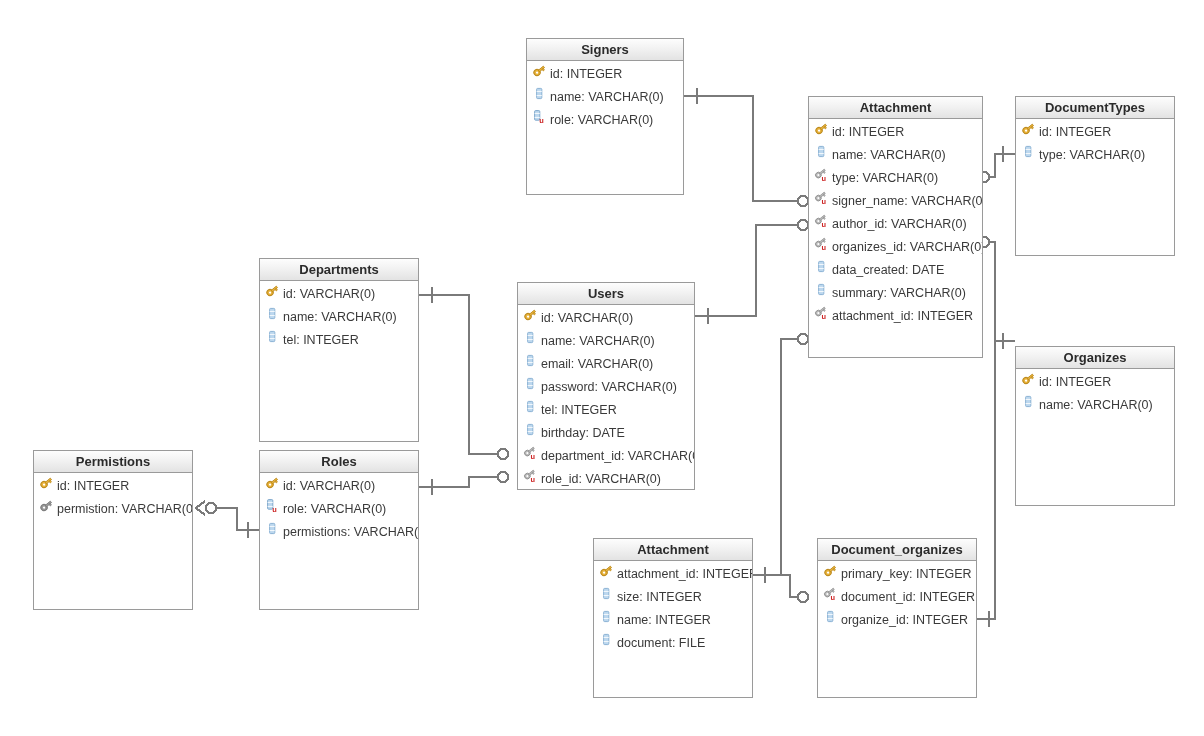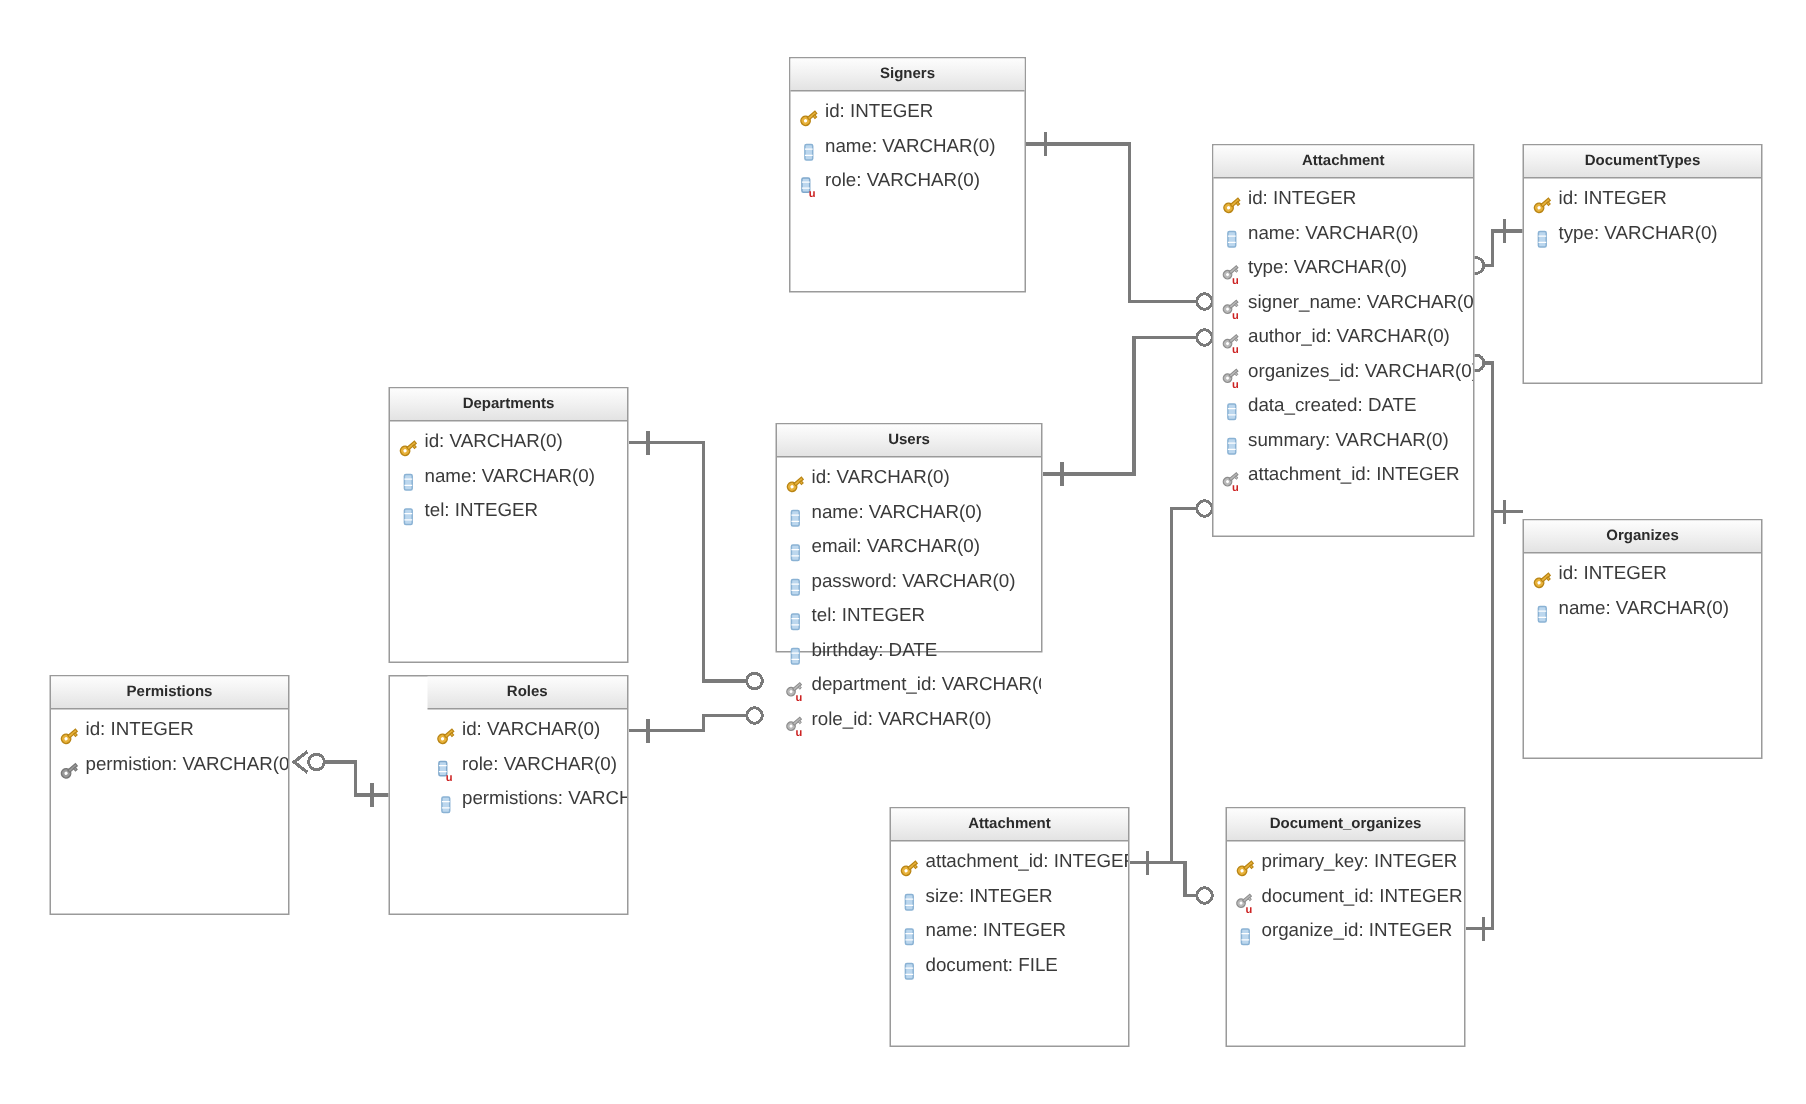--- a/index.html
+++ b/index.html
@@ -13,39 +13,39 @@
   .entity{
     position:absolute;
     background:#ffffff;
     border:1px solid #9a9a9a;
     box-sizing:border-box;
     z-index:2;
   }
   .entity-header{
     height:22px;line-height:22px;
     text-align:center;
-    font-size:10px;
+    font-size:13px;
     font-weight:bold;
     color:#2b2b2b;
     background:linear-gradient(to bottom,#fdfdfd 0%,#f2f2f2 45%,#e3e3e3 100%);
     border-bottom:1px solid #9a9a9a;
     box-sizing:border-box;
     white-space:nowrap;
     overflow:hidden;
   }
   .entity-body{padding:2px 0 0 0;}
   .attr{
     height:23px;
     line-height:23px;
     font-size:12.5px;
     color:#3a3a3a;
     white-space:nowrap;
     padding-left:5px;
     display:flex;
-    align-items:flex-end;
+    align-items:flex-start;
     box-sizing:border-box;
   }
   .attr .ico{
     width:15px;height:15px;
     margin-right:3px;
     flex:0 0 15px;
     position:relative;
     display:inline-block;
   }
   .attr .label{overflow:hidden;text-overflow:clip;}
@@ -326,21 +326,21 @@
         <div class="attr">
           <span class="ico"><svg width="15" height="15" viewBox="0 0 15 15">
               <rect x="4.6" y="2.4" width="5.2" height="10.2" rx="1" fill="#bcd7ee" stroke="#8ab2d4" stroke-width="1"></rect>
               <line x1="4.6" y1="5.4" x2="9.8" y2="5.4" stroke="#ffffff" stroke-width="0.9"></line>
               <line x1="4.6" y1="9.6" x2="9.8" y2="9.6" stroke="#ffffff" stroke-width="0.9"></line>
             </svg></span>
           <span class="label">tel: INTEGER</span>
         </div>
       </div>
     </div>
-    <div class="entity" style="left: 517px; top: 282px; width: 178px; height: 153px;">
+    <div class="entity" style="left: 517px; top: 282px; width: 178px; height: 208px;">
       <div class="entity-header">Users</div>
       <div class="entity-body">
         <div class="attr">
           <span class="ico"><svg width="15" height="15" viewBox="0 0 15 15">
               <g transform="rotate(-40 7.5 7.5)">
                 <circle cx="4.3" cy="7.5" r="3.1" fill="#e8b23a" stroke="#b98515" stroke-width="1"></circle>
                 <circle cx="4.3" cy="7.5" r="1.1" fill="#ffffff"></circle>
                 <rect x="6.6" y="6.6" width="6.6" height="1.9" fill="#e8b23a" stroke="#b98515" stroke-width="0.8"></rect>
                 <rect x="10.1" y="8.3" width="1.5" height="2.0" fill="#e8b23a" stroke="#b98515" stroke-width="0.7"></rect>
               </g>
@@ -433,21 +433,21 @@
                 <circle cx="4.3" cy="7.5" r="3.1" fill="#9a9a9a" stroke="#777777" stroke-width="1"></circle>
                 <circle cx="4.3" cy="7.5" r="1.1" fill="#ffffff"></circle>
                 <rect x="6.6" y="6.6" width="6.6" height="1.9" fill="#9a9a9a" stroke="#777777" stroke-width="0.8"></rect>
                 <rect x="10.1" y="8.3" width="1.5" height="2.0" fill="#9a9a9a" stroke="#777777" stroke-width="0.7"></rect>
               </g>
             </svg></span>
           <span class="label">permistion: VARCHAR(0)</span>
         </div>
       </div>
     </div>
-    <div class="entity" style="left: 259px; top: 450px; width: 160px; height: 160px; padding-left: 25px;">
+    <div class="entity" style="left: 259px; top: 450px; width: 160px; height: 160px;">
       <div class="entity-header">Roles</div>
       <div class="entity-body">
         <div class="attr">
           <span class="ico"><svg width="15" height="15" viewBox="0 0 15 15">
               <g transform="rotate(-40 7.5 7.5)">
                 <circle cx="4.3" cy="7.5" r="3.1" fill="#e8b23a" stroke="#b98515" stroke-width="1"></circle>
                 <circle cx="4.3" cy="7.5" r="1.1" fill="#ffffff"></circle>
                 <rect x="6.6" y="6.6" width="6.6" height="1.9" fill="#e8b23a" stroke="#b98515" stroke-width="0.8"></rect>
                 <rect x="10.1" y="8.3" width="1.5" height="2.0" fill="#e8b23a" stroke="#b98515" stroke-width="0.7"></rect>
               </g>

